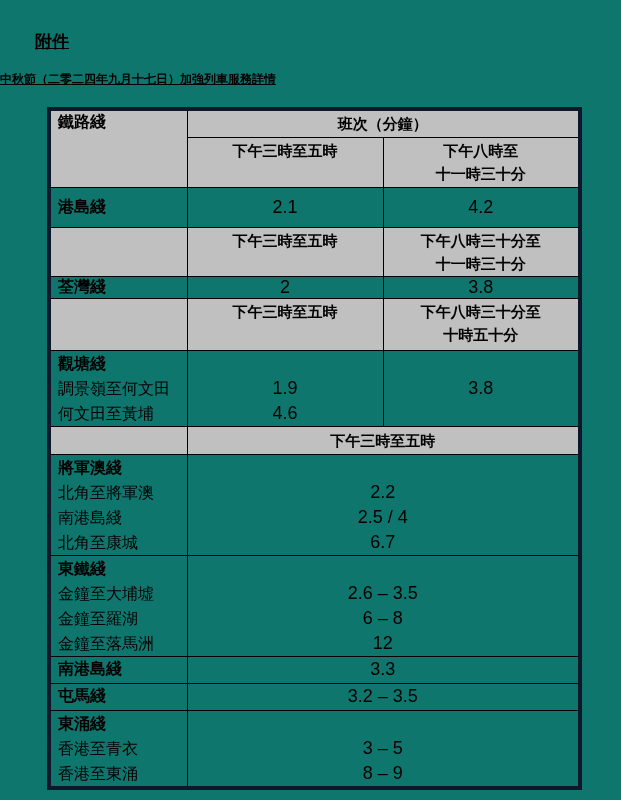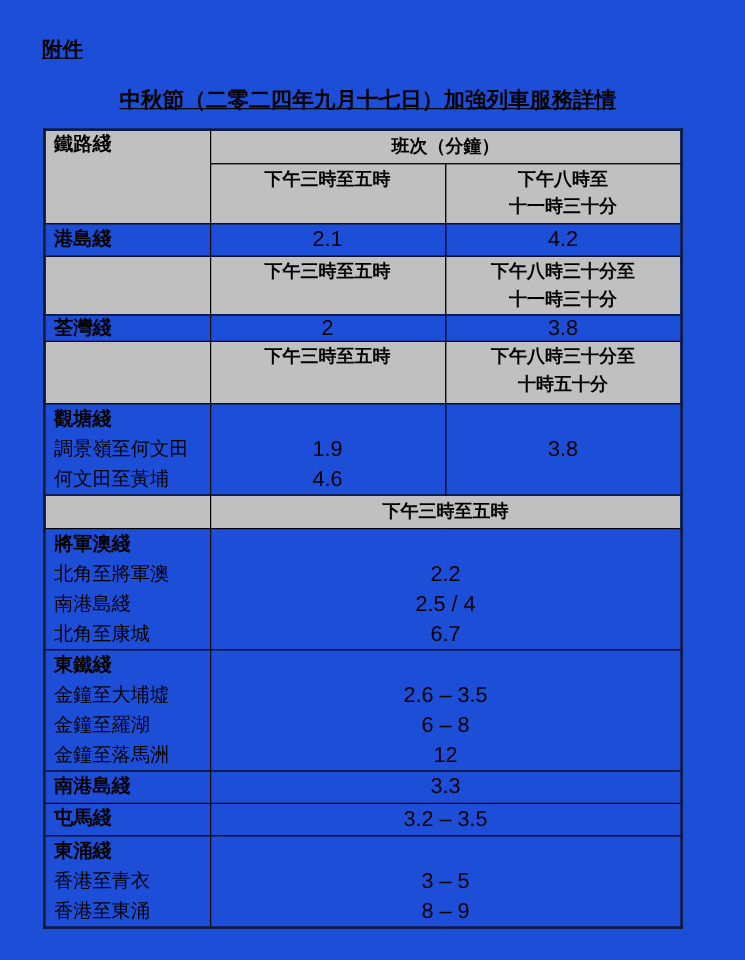--- a/index.html
+++ b/index.html
@@ -1,51 +1,50 @@
 <!DOCTYPE html>
 <html><head>
 <meta charset="utf-8">
 <style>
   * { box-sizing: border-box; margin: 0; padding: 0; }
   html, body { background: #ffffff; }
   .page {
     position: relative;
     width: 621px;
     height: 800px;
-    background: #1d4ed8;
+    background: #0f766e;
     color: #000000;
     font-family: "Liberation Serif", serif;
     overflow: hidden;
   }
   .attachment {
     position: absolute;
     left: 35px;
     top: 30px;
     font-size: 17px;
     font-weight: bold;
     text-decoration: underline;
   }
   .doc-title {
     position: absolute;
     left: 0;
     top: 71px;
     width: 613px;
-    text-align: center;
-    font-size: 18px;
+    font-size: 12px;
     font-weight: bold;
   }
   .doc-title span { text-decoration: underline; }
   table.freq {
     position: absolute;
-    left: 36px;
+    left: 47px;
     top: 107px;
     width: 531px;
     border-collapse: collapse;
     table-layout: fixed;
-    border: 2px solid #0f172a;
+    border: 4px solid #0f172a;
   }
   table.freq td {
     border: 1px solid #000000;
     vertical-align: middle;
     overflow: hidden;
   }
   .gray { background: #c0c0c0; }
   .top { vertical-align: top !important; }
   .hdr {
     font-weight: bold;
@@ -94,21 +93,21 @@
       </tr>
 
       <tr style="height:50px">
         <td class="gray hdr top">下午三時至五時</td>
         <td class="gray hdr top">
           <div>下午八時至</div>
           <div>十一時三十分</div>
         </td>
       </tr>
 
-      <tr style="height:27px">
+      <tr style="height:40px">
         <td class="name bold">港島綫</td>
         <td class="val">2.1</td>
         <td class="val">4.2</td>
       </tr>
 
       <tr style="height:48px">
         <td class="gray"></td>
         <td class="gray hdr top">下午三時至五時</td>
         <td class="gray hdr top">
           <div>下午八時三十分至</div>

